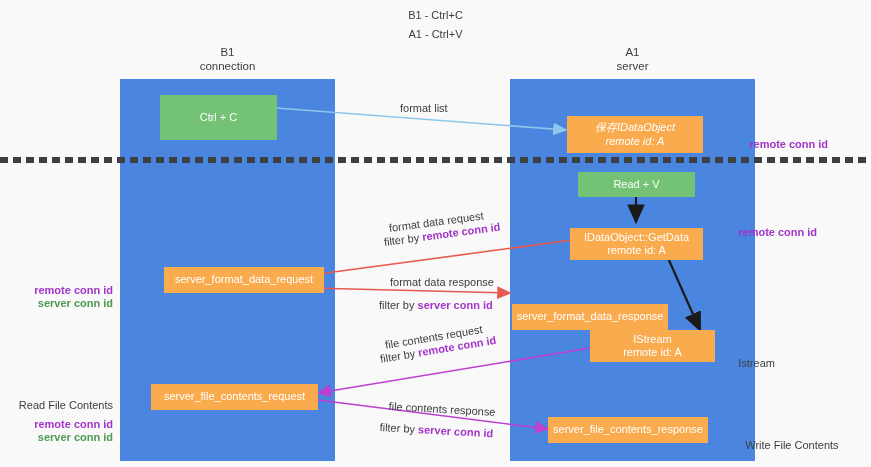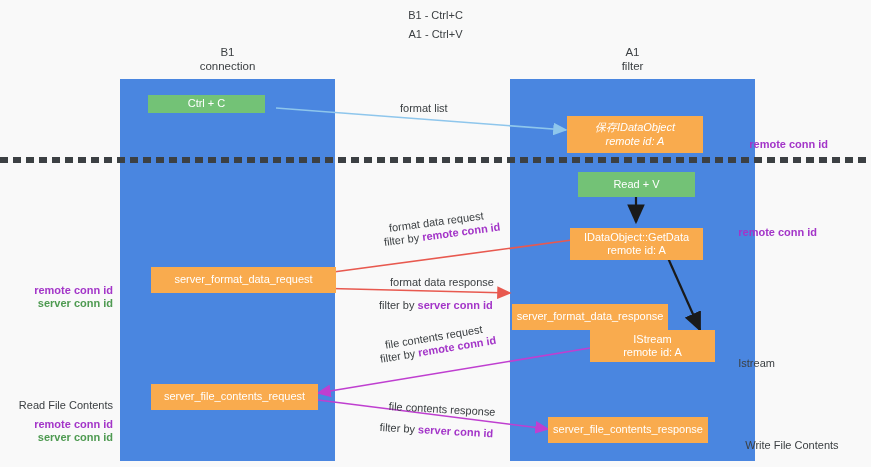--- a/index.html
+++ b/index.html
@@ -72,21 +72,21 @@
 <body>
 
 <div class="stage">
 
   <div class="title">B1 - Ctrl+C
 A1 - Ctrl+V</div>
 
   <div class="colhead b1">B1
 connection</div>
   <div class="colhead a1">A1
-filter</div>
+server</div>
 
   <div class="lane b1"></div>
   <div class="lane a1"></div>
 
   <svg class="arrows" viewBox="0 0 871 467">
     <defs>
       <marker id="ah-blue" markerWidth="9" markerHeight="8" refX="8" refY="4" orient="auto">
         <path d="M0,0 L9,4 L0,8 z" fill="#8ec6ec"></path>
       </marker>
       <marker id="ah-red" markerWidth="9" markerHeight="8" refX="8" refY="4" orient="auto">
@@ -110,25 +110,25 @@
 
     <line x1="668" y1="258" x2="700" y2="330" stroke="#1a1a1a" stroke-width="2.2" marker-end="url(#ah-black)"></line>
 
     <line x1="590" y1="348" x2="318" y2="393" stroke="#bf3fd0" stroke-width="1.6" marker-end="url(#ah-mag)"></line>
 
     <line x1="318" y1="400" x2="548" y2="429" stroke="#bf3fd0" stroke-width="1.6" marker-end="url(#ah-mag)"></line>
   </svg>
 
   <div class="divider"></div>
 
-  <div class="box green" style="left:148px;top:95px;width:117px;height:18px;">
+  <div class="box green" style="left:160px;top:95px;width:117px;height:45px;">
     <span>Ctrl + C</span>
   </div>
 
-  <div class="box orange" style="left:151px;top:267px;width:185px;height:26px;">
+  <div class="box orange" style="left:164px;top:267px;width:160px;height:26px;">
     <span>server_format_data_request</span>
   </div>
 
   <div class="box orange" style="left:151px;top:384px;width:167px;height:26px;">
     <span>server_file_contents_request</span>
   </div>
 
   <div class="box orange" style="left:567px;top:116px;width:136px;height:37px;font-style:italic;">
     <span>保存IDataObject</span>
     <span class="l2">remote id: A</span>

